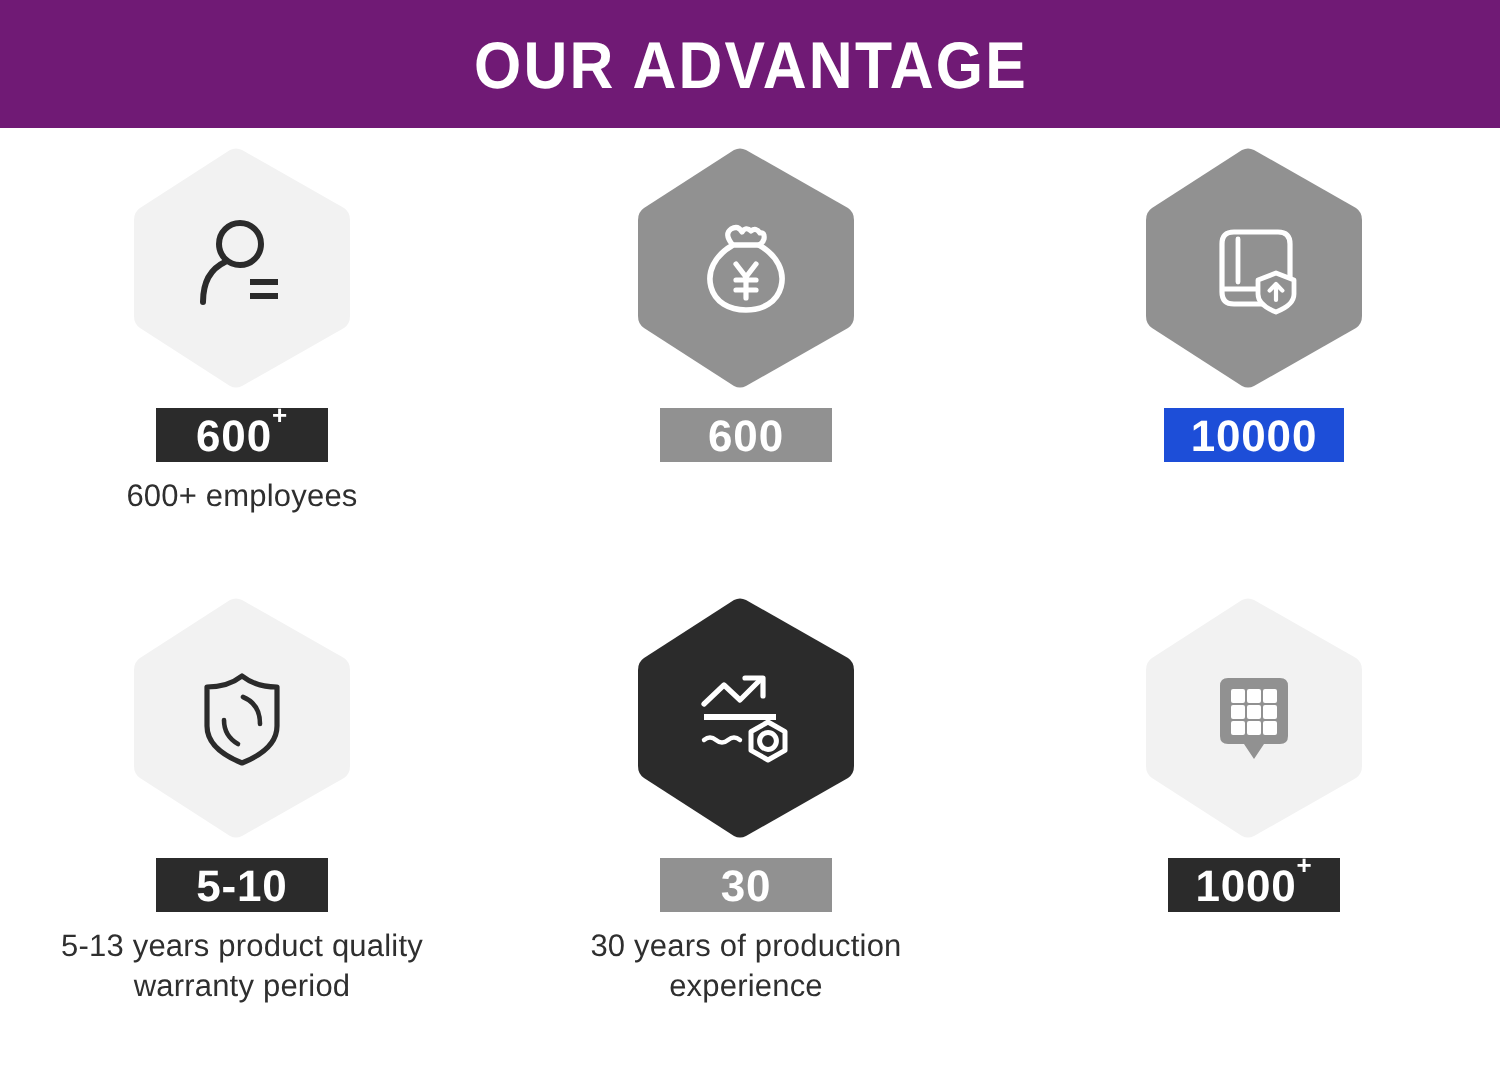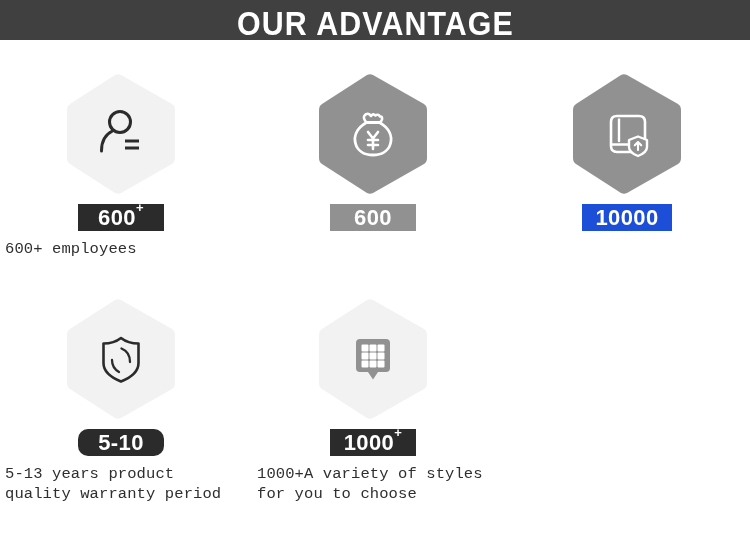--- a/index.html
+++ b/index.html
@@ -19,24 +19,24 @@
     height: 544px;
     background: #ffffff;
   }
 
   
   .header-banner {
     position: absolute;
     left: 0;
     top: 0;
     width: 750px;
-    height: 40px;
-    background: #404040;
-    display: flex;
-    align-items: flex-end;
+    height: 64px;
+    background: #701a75;
+    display: flex;
+    align-items: center;
     justify-content: center;
   }
   .header-title {
     color: #ffffff;
     font-family: "Liberation Sans Narrow", "Liberation Sans", sans-serif;
     font-size: 33px;
     font-weight: bold;
     letter-spacing: 1.2px;
     transform: scaleX(0.92);
     line-height: 1;
@@ -112,22 +112,23 @@
     vertical-align: super;
     line-height: 1;
     position: relative;
     top: -5px;
   }
 
   
   .caption {
     margin-top: 8px;
     width: 232px;
+    text-align: center;
     color: #2f2f2f;
-    font-family: Liberation Mono, monospace;
+    font-family: Liberation Sans, sans-serif;
     font-size: 15.5px;
     line-height: 1.32;
     letter-spacing: 0.1px;
   }
 </style>
 </head>
 <body>
 
 <div class="page">
 
@@ -199,28 +200,49 @@
       <div class="hex-wrap">
         <svg class="hex" viewBox="0 0 112 122">
           <path d="M56 2 L107 31 Q110 33 110 37 L110 85 Q110 89 107 91 L56 120 Q53 121.5 50 120 L5 91 Q2 89 2 85 L2 37 Q2 33 5 31 L50 2 Q53 0.5 56 2 Z" fill="#f2f2f2"></path>
         </svg>
         <svg class="hex-icon" viewBox="0 0 58 58">
           <path d="M29 8 Q22 13.5 11.5 13.5 L11.5 33 Q11.5 44.5 29 51.5 Q46.5 44.5 46.5 33 L46.5 13.5 Q36 13.5 29 8 Z" fill="none" stroke="#2b2b2b" stroke-width="2.6" stroke-linejoin="round"></path>
           <path d="M38 32 Q38 22 29.5 18.5" fill="none" stroke="#2b2b2b" stroke-width="2.3" stroke-linecap="round"></path>
           <path d="M20 30 Q20 38 27 42" fill="none" stroke="#2b2b2b" stroke-width="2.3" stroke-linecap="round"></path>
         </svg>
       </div>
-      <div class="badge" style="background:#2b2b2b;border-radius:10px;">
+      <div class="badge" style="background:#2b2b2b;">
         <span class="badge-text">
           <span>5-10</span><span class="badge-sup"></span>
         </span>
       </div>
       <div class="caption">5-13 years product quality warranty period</div>
     </div>
 
+    <div class="cell row2">
+      <div class="hex-wrap">
+        <svg class="hex" viewBox="0 0 112 122">
+          <path d="M56 2 L107 31 Q110 33 110 37 L110 85 Q110 89 107 91 L56 120 Q53 121.5 50 120 L5 91 Q2 89 2 85 L2 37 Q2 33 5 31 L50 2 Q53 0.5 56 2 Z" fill="#2b2b2b"></path>
+        </svg>
+        <svg class="hex-icon" viewBox="0 0 58 58">
+          <path d="M8 22 L18 12.5 L26 20 L36.5 9.5" fill="none" stroke="#ffffff" stroke-width="2.6" stroke-linecap="round" stroke-linejoin="round"></path>
+          <path d="M28.5 9 L37.5 9 L37.5 18" fill="none" stroke="#ffffff" stroke-width="2.6" stroke-linecap="round" stroke-linejoin="round"></path>
+          <line x1="8" y1="28.5" x2="44" y2="28.5" stroke="#ffffff" stroke-width="3" stroke-linecap="butt"></line>
+          <path d="M8 40 Q11 37.5 14 40 Q17 42.5 20 40 Q23 37.5 26 40" fill="none" stroke="#ffffff" stroke-width="2.2" stroke-linecap="round"></path>
+          <path d="M40 31 L48.5 35.8 L48.5 45.2 L40 50 L31.5 45.2 L31.5 35.8 Z" fill="none" stroke="#ffffff" stroke-width="2.5" stroke-linejoin="round"></path>
+          <circle cx="40" cy="40.5" r="4.2" fill="none" stroke="#ffffff" stroke-width="2.5"></circle>
+        </svg>
+      </div>
+      <div class="badge" style="background:#919191;">
+        <span class="badge-text">
+          <span>30</span><span class="badge-sup"></span>
+        </span>
+      </div>
+      <div class="caption">30 years of production experience</div>
+    </div>
 
     <div class="cell row2">
       <div class="hex-wrap">
         <svg class="hex" viewBox="0 0 112 122">
           <path d="M56 2 L107 31 Q110 33 110 37 L110 85 Q110 89 107 91 L56 120 Q53 121.5 50 120 L5 91 Q2 89 2 85 L2 37 Q2 33 5 31 L50 2 Q53 0.5 56 2 Z" fill="#f2f2f2"></path>
         </svg>
         <svg class="hex-icon" viewBox="0 0 58 58">
           <path d="M12 13 Q12 9 16 9 L42 9 Q46 9 46 13 L46 38 Q46 42 42 42 L34 42 L29 49.5 L24 42 L16 42 Q12 42 12 38 Z" fill="#919191"></path>
           <rect x="17.5" y="14.5" width="7" height="7" rx="1" fill="#ffffff"></rect>
           <rect x="25.5" y="14.5" width="7" height="7" rx="1" fill="#ffffff"></rect>
@@ -231,17 +253,16 @@
           <rect x="17.5" y="30.5" width="7" height="7" rx="1" fill="#ffffff"></rect>
           <rect x="25.5" y="30.5" width="7" height="7" rx="1" fill="#ffffff"></rect>
           <rect x="33.5" y="30.5" width="7" height="7" rx="1" fill="#ffffff"></rect>
         </svg>
       </div>
       <div class="badge" style="background:#2b2b2b;">
         <span class="badge-text">
           <span>1000</span><span class="badge-sup">+</span>
         </span>
       </div>
-      <div class="caption">1000+A variety of styles for you to choose</div>
     </div>
 
   </div>
 </div>
 
 </body></html>

